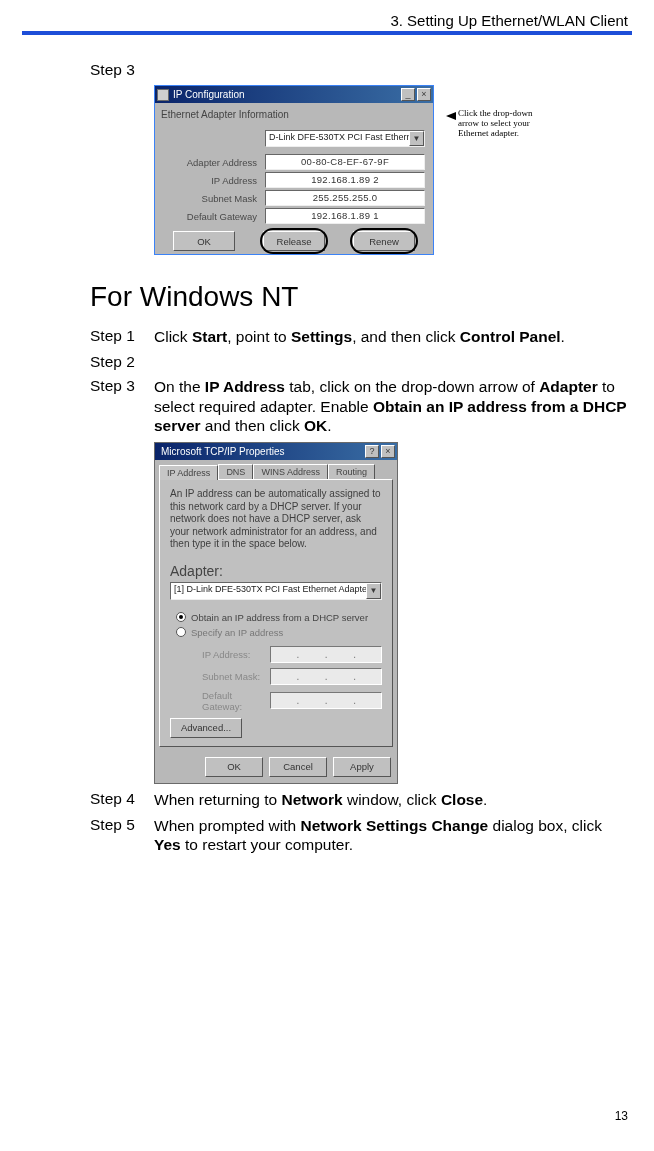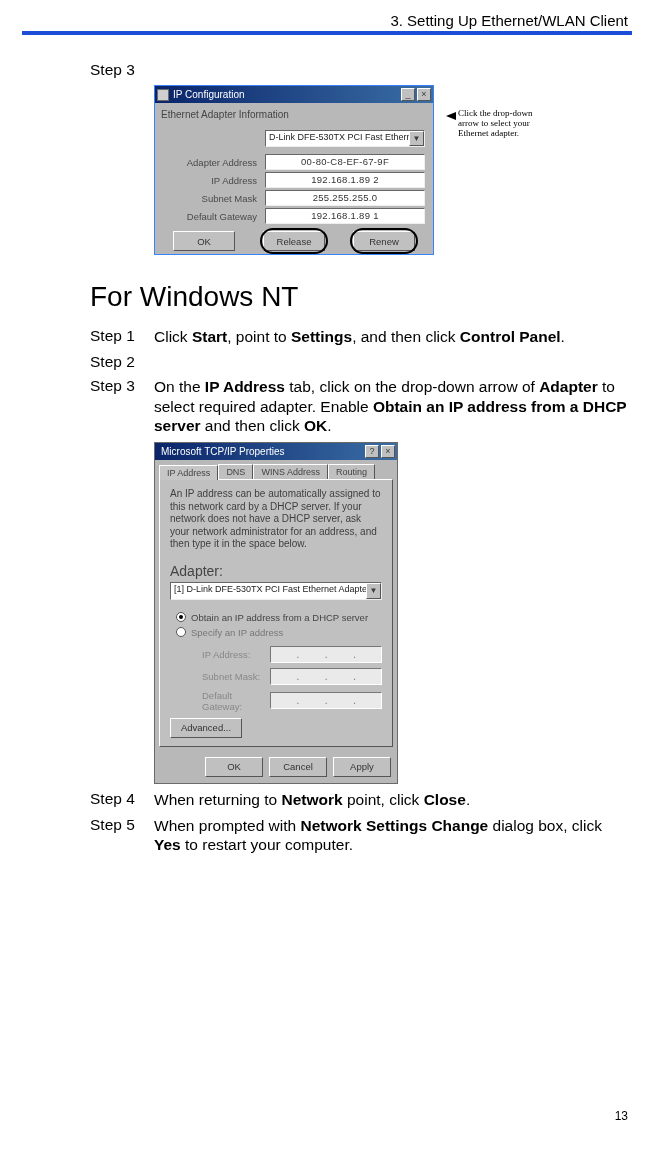--- a/index.html
+++ b/index.html
@@ -451,21 +451,21 @@
           <div class="w95-btn">OK</div>
           <div class="w95-btn">Cancel</div>
           <div class="w95-btn">Apply</div>
         </div>
       </div>
     </div>
 
     <div class="step">
       <div class="step-label">Step 4</div>
       <div class="step-body">
-        <span>When returning to </span><b>Network</b><span> point, click </span><b>Close</b><span>.</span>
+        <span>When returning to </span><b>Network</b><span> window, click </span><b>Close</b><span>.</span>
       </div>
     </div>
 
     <div class="step">
       <div class="step-label">Step 5</div>
       <div class="step-body">
         <span>When prompted with </span><b>Network Settings Change</b><span> dialog box, click </span><b>Yes</b><span> to restart your computer.</span>
       </div>
     </div>
 

